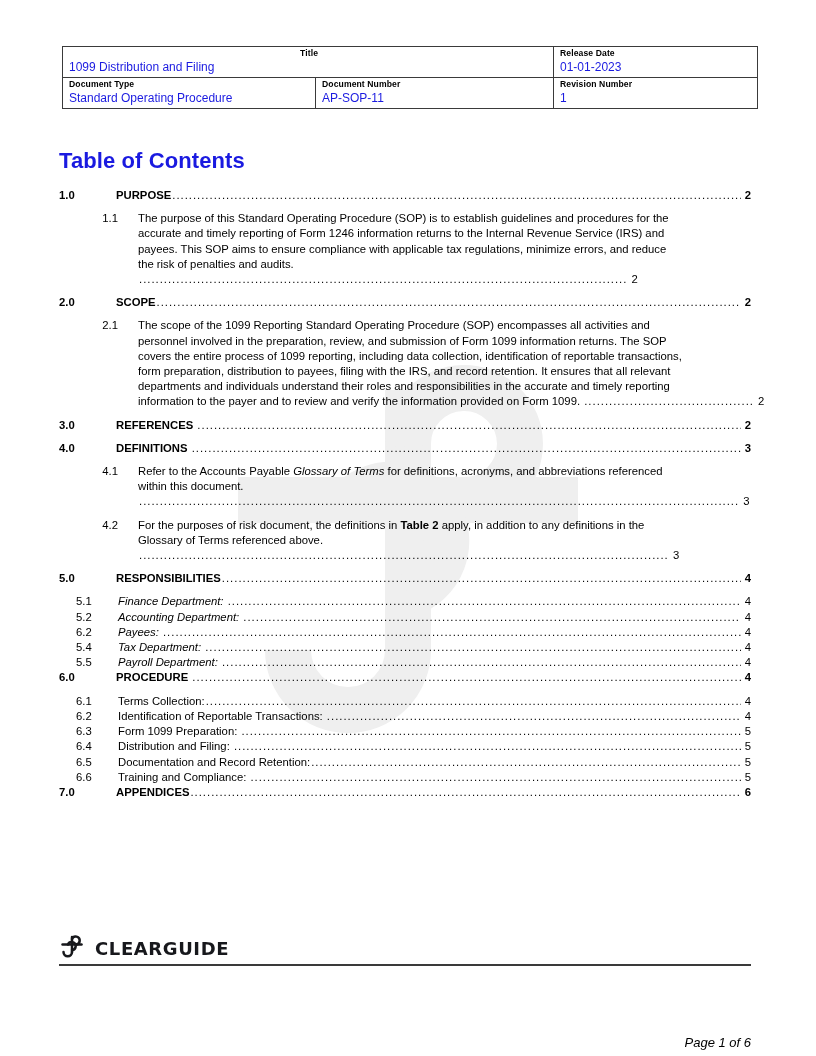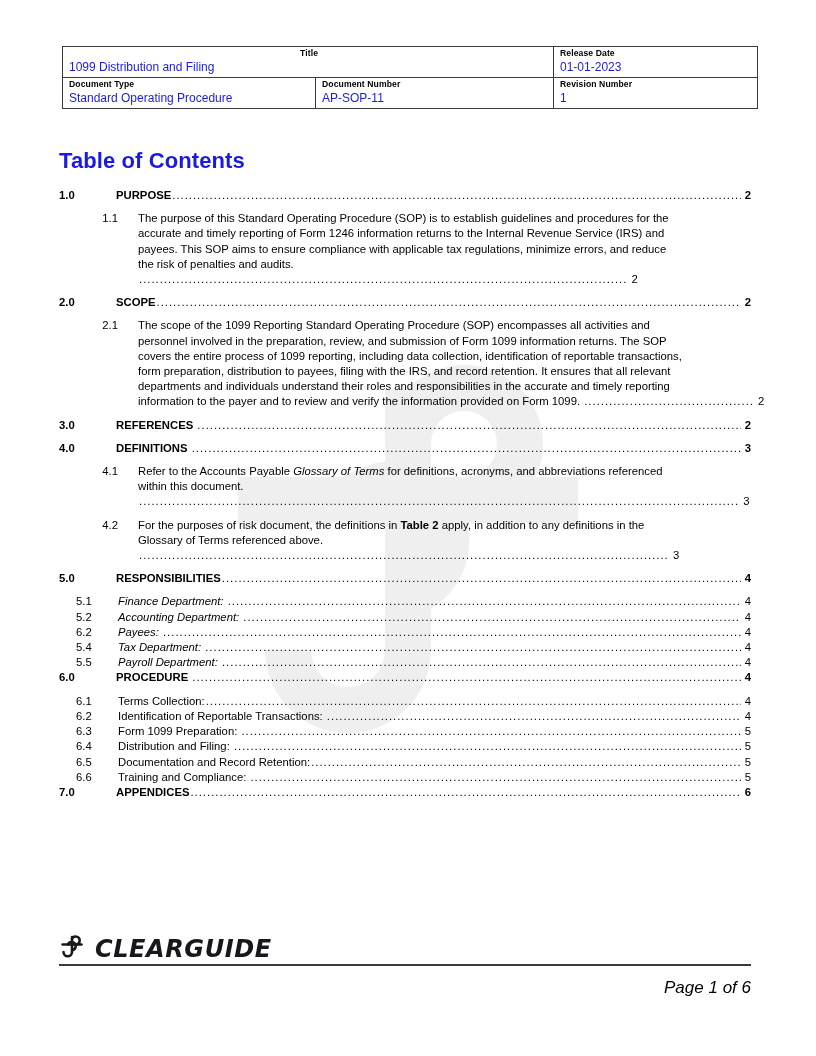--- a/index.html
+++ b/index.html
@@ -173,40 +173,39 @@
     position: absolute;
     left: 59px;
     top: 934px;
     display: flex;
     align-items: center;
     gap: 10px;
   }
   #footer-logo .logo-mark { display: block; }
   #footer-logo .logo-text {
     font-family: "DejaVu Sans", sans-serif;
-    font-size: 24px;
+    font-size: 18px;
     font-weight: bold;
     letter-spacing: 0.6px;
     color: #17181c;
     line-height: 1;
-    font-style: italic;
   }
   #footer-rule {
     position: absolute;
     left: 59px;
     top: 964px;
     width: 692px;
     height: 2px;
     background: #3a3a3a;
   }
   #footer-page {
     position: absolute;
     right: 65px;
-    top: 978px;
-    font-size: 17px;
+    top: 1035px;
+    font-size: 13px;
     font-style: italic;
     color: #000000;
   }
 </style>
 </head>
 <body>
 
 <div id="watermark">
   <svg width="460" height="420" viewBox="0 0 460 420" xmlns="http://www.w3.org/2000/svg">
     <g fill="none" stroke="#efefef" stroke-width="46" stroke-linecap="butt">

